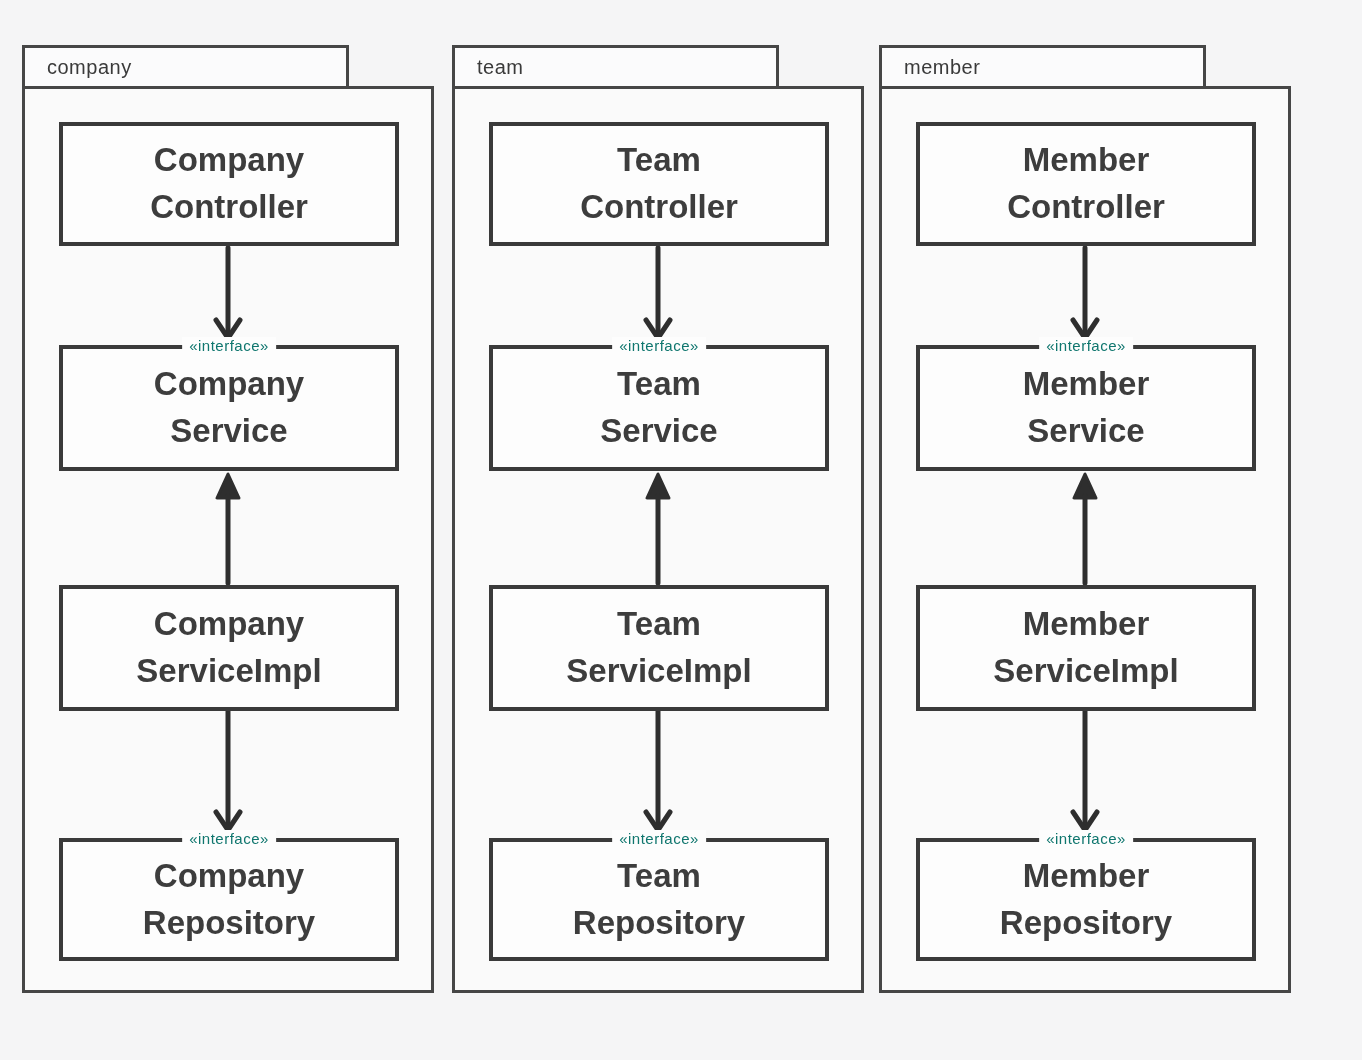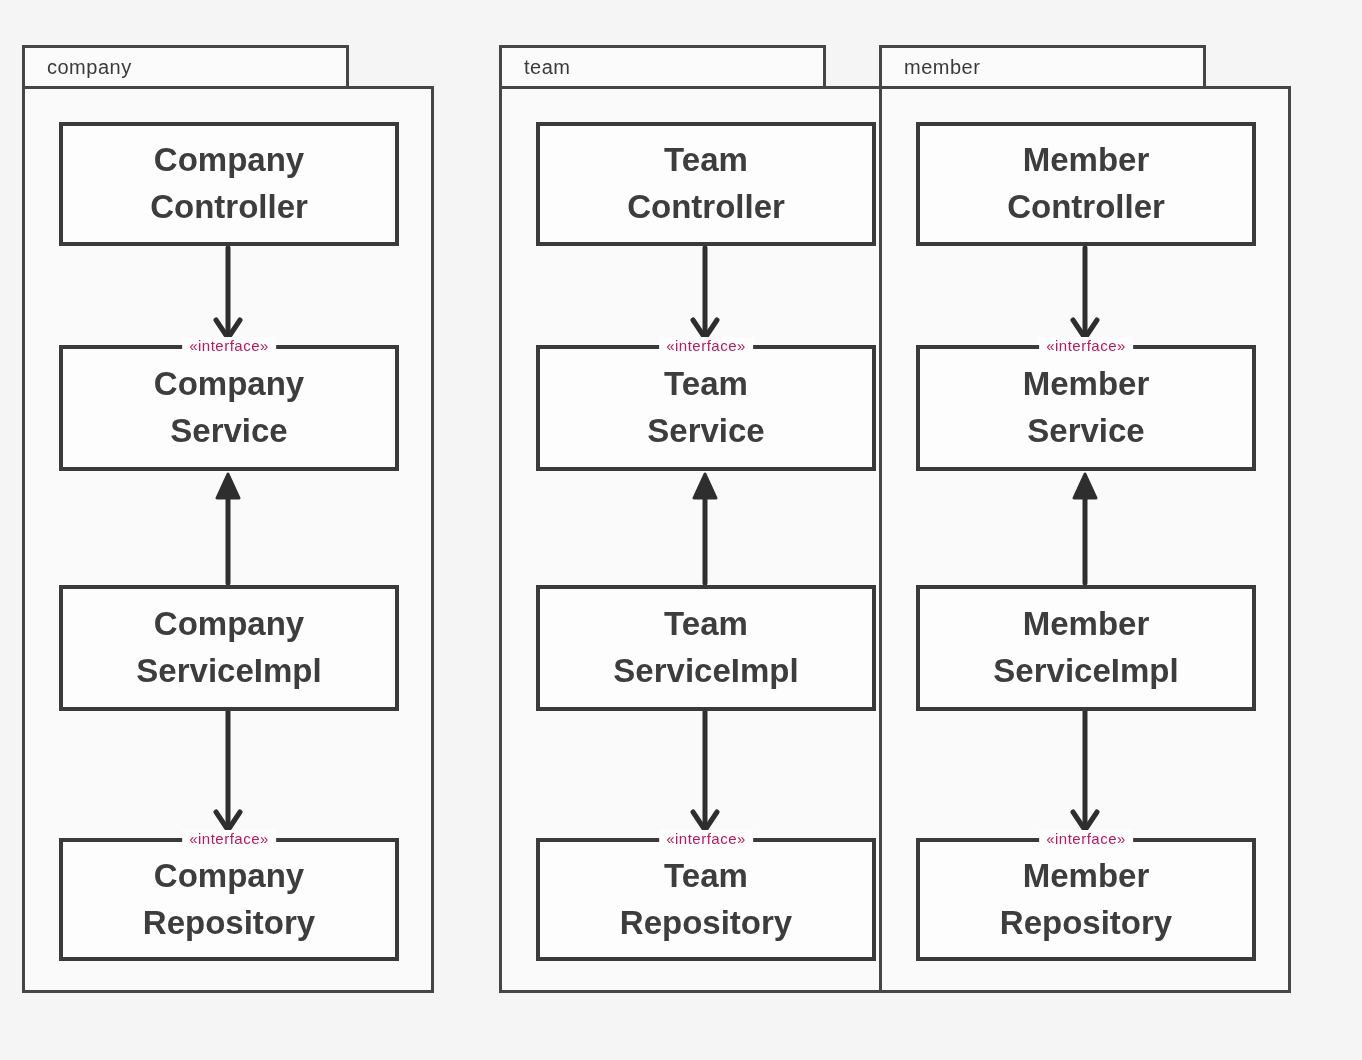--- a/index.html
+++ b/index.html
@@ -78,21 +78,21 @@
   .node-repo       { top: 793px; height: 123px; }
   .stereotype {
     position: absolute;
     top: -12px;
     left: 50%;
     transform: translateX(-50%);
     background: #fdfdfd;
     padding: 0 7px;
     font-size: 15px;
     line-height: 18px;
-    color: #be185d;
+    color: #0f766e;
     white-space: nowrap;
     letter-spacing: 0.5px;
   }
   
   .arrow {
     position: absolute;
     left: 190px;
     z-index: 2;
   }
   .arrow line,
@@ -155,21 +155,21 @@
       <polyline points="4,101 16,119 28,101"></polyline>
     </svg>
 
     <div class="node node-repo">
       <span class="stereotype">«interface»</span>
       <span class="node-label">Company
 Repository</span>
     </div>
   </div>
 
-  <div class="package" style="left:499px">
+  <div class="package" style="left:452px">
     <div class="pkg-tab">
       <span class="pkg-name">team</span>
     </div>
     <div class="pkg-body"></div>
 
     <div class="node node-controller">
       <span class="node-label">Team
 Controller</span>
     </div>
 

